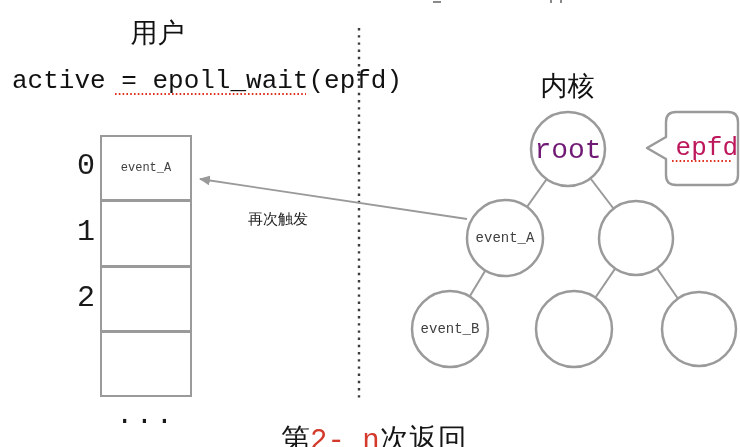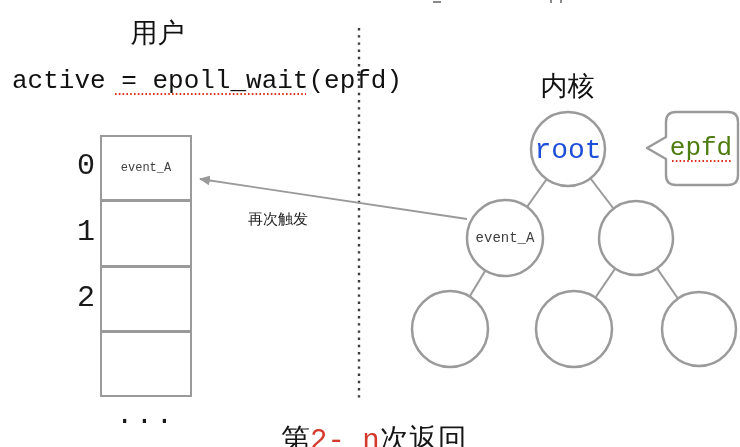--- a/index.html
+++ b/index.html
@@ -37,27 +37,27 @@
   .row-label-1 { left: 66px; top: 212px; }
   .row-label-2 { left: 66px; top: 278px; }
 
   .list-ellipsis { left: 116px; top: 400px; width: 60px; text-align: center; font-size: 28px; letter-spacing: 3px; color: #1a1a1a; }
 
   .arrow-label { left: 203px; top: 212px; width: 150px; text-align: center; font-size: 15px; line-height: 17.5px; color: #1f1f1f; white-space: nowrap; }
 
   .caption { left: 281px; top: 420px; font-size: 29px; color: #161616; }
   .caption-highlight { color: #d33a2c; }
 
-  .node-label-big { font-size: 28px; width: 80px; text-align: center; color: #1d4ed8; }
+  .node-label-big { font-size: 28px; width: 80px; text-align: center; color: #701a75; }
   .node-label-small { font-size: 14px; width: 84px; text-align: center; color: #3f3f3f; }
   .root-label    { left: 528px; top: 135px; }
   .event-a-label { left: 463px; top: 230px; }
   .event-b-label { left: 408px; top: 321px; }
 
-  .epfd-label { left: 664px; top: 133px; width: 74px; text-align: center; font-size: 26px; color: #4d7c0f; }
+  .epfd-label { left: 664px; top: 133px; width: 74px; text-align: right; font-size: 26px; color: #be185d; }
 </style>
 </head>
 <body>
 
 <div class="stage">
 
   <svg class="overlay" width="740" height="447" viewBox="0 0 740 447">
     <defs>
       <marker id="arrowhead" markerUnits="userSpaceOnUse" markerWidth="12" markerHeight="10" refX="10" refY="5" orient="auto">
         <path d="M0,0 L11,5 L0,10 z" fill="#9a9a9a"></path>
@@ -124,18 +124,19 @@
   <div class="txt row-label row-label-2">2</div>
 
   <div class="txt list-ellipsis">...</div>
 
   <div class="txt arrow-label">
     <div>再次触发</div>
   </div>
 
   <div class="txt node-label-big root-label">root</div>
   <div class="txt node-label-small event-a-label">event_A</div>
+  <div class="txt node-label-small event-b-label">event_B</div>
 
   <div class="txt epfd-label">epfd</div>
 
   <div class="txt caption"><span>第</span><span class="caption-highlight">2- n</span><span>次返回</span></div>
 
 </div>
 
 </body></html>

